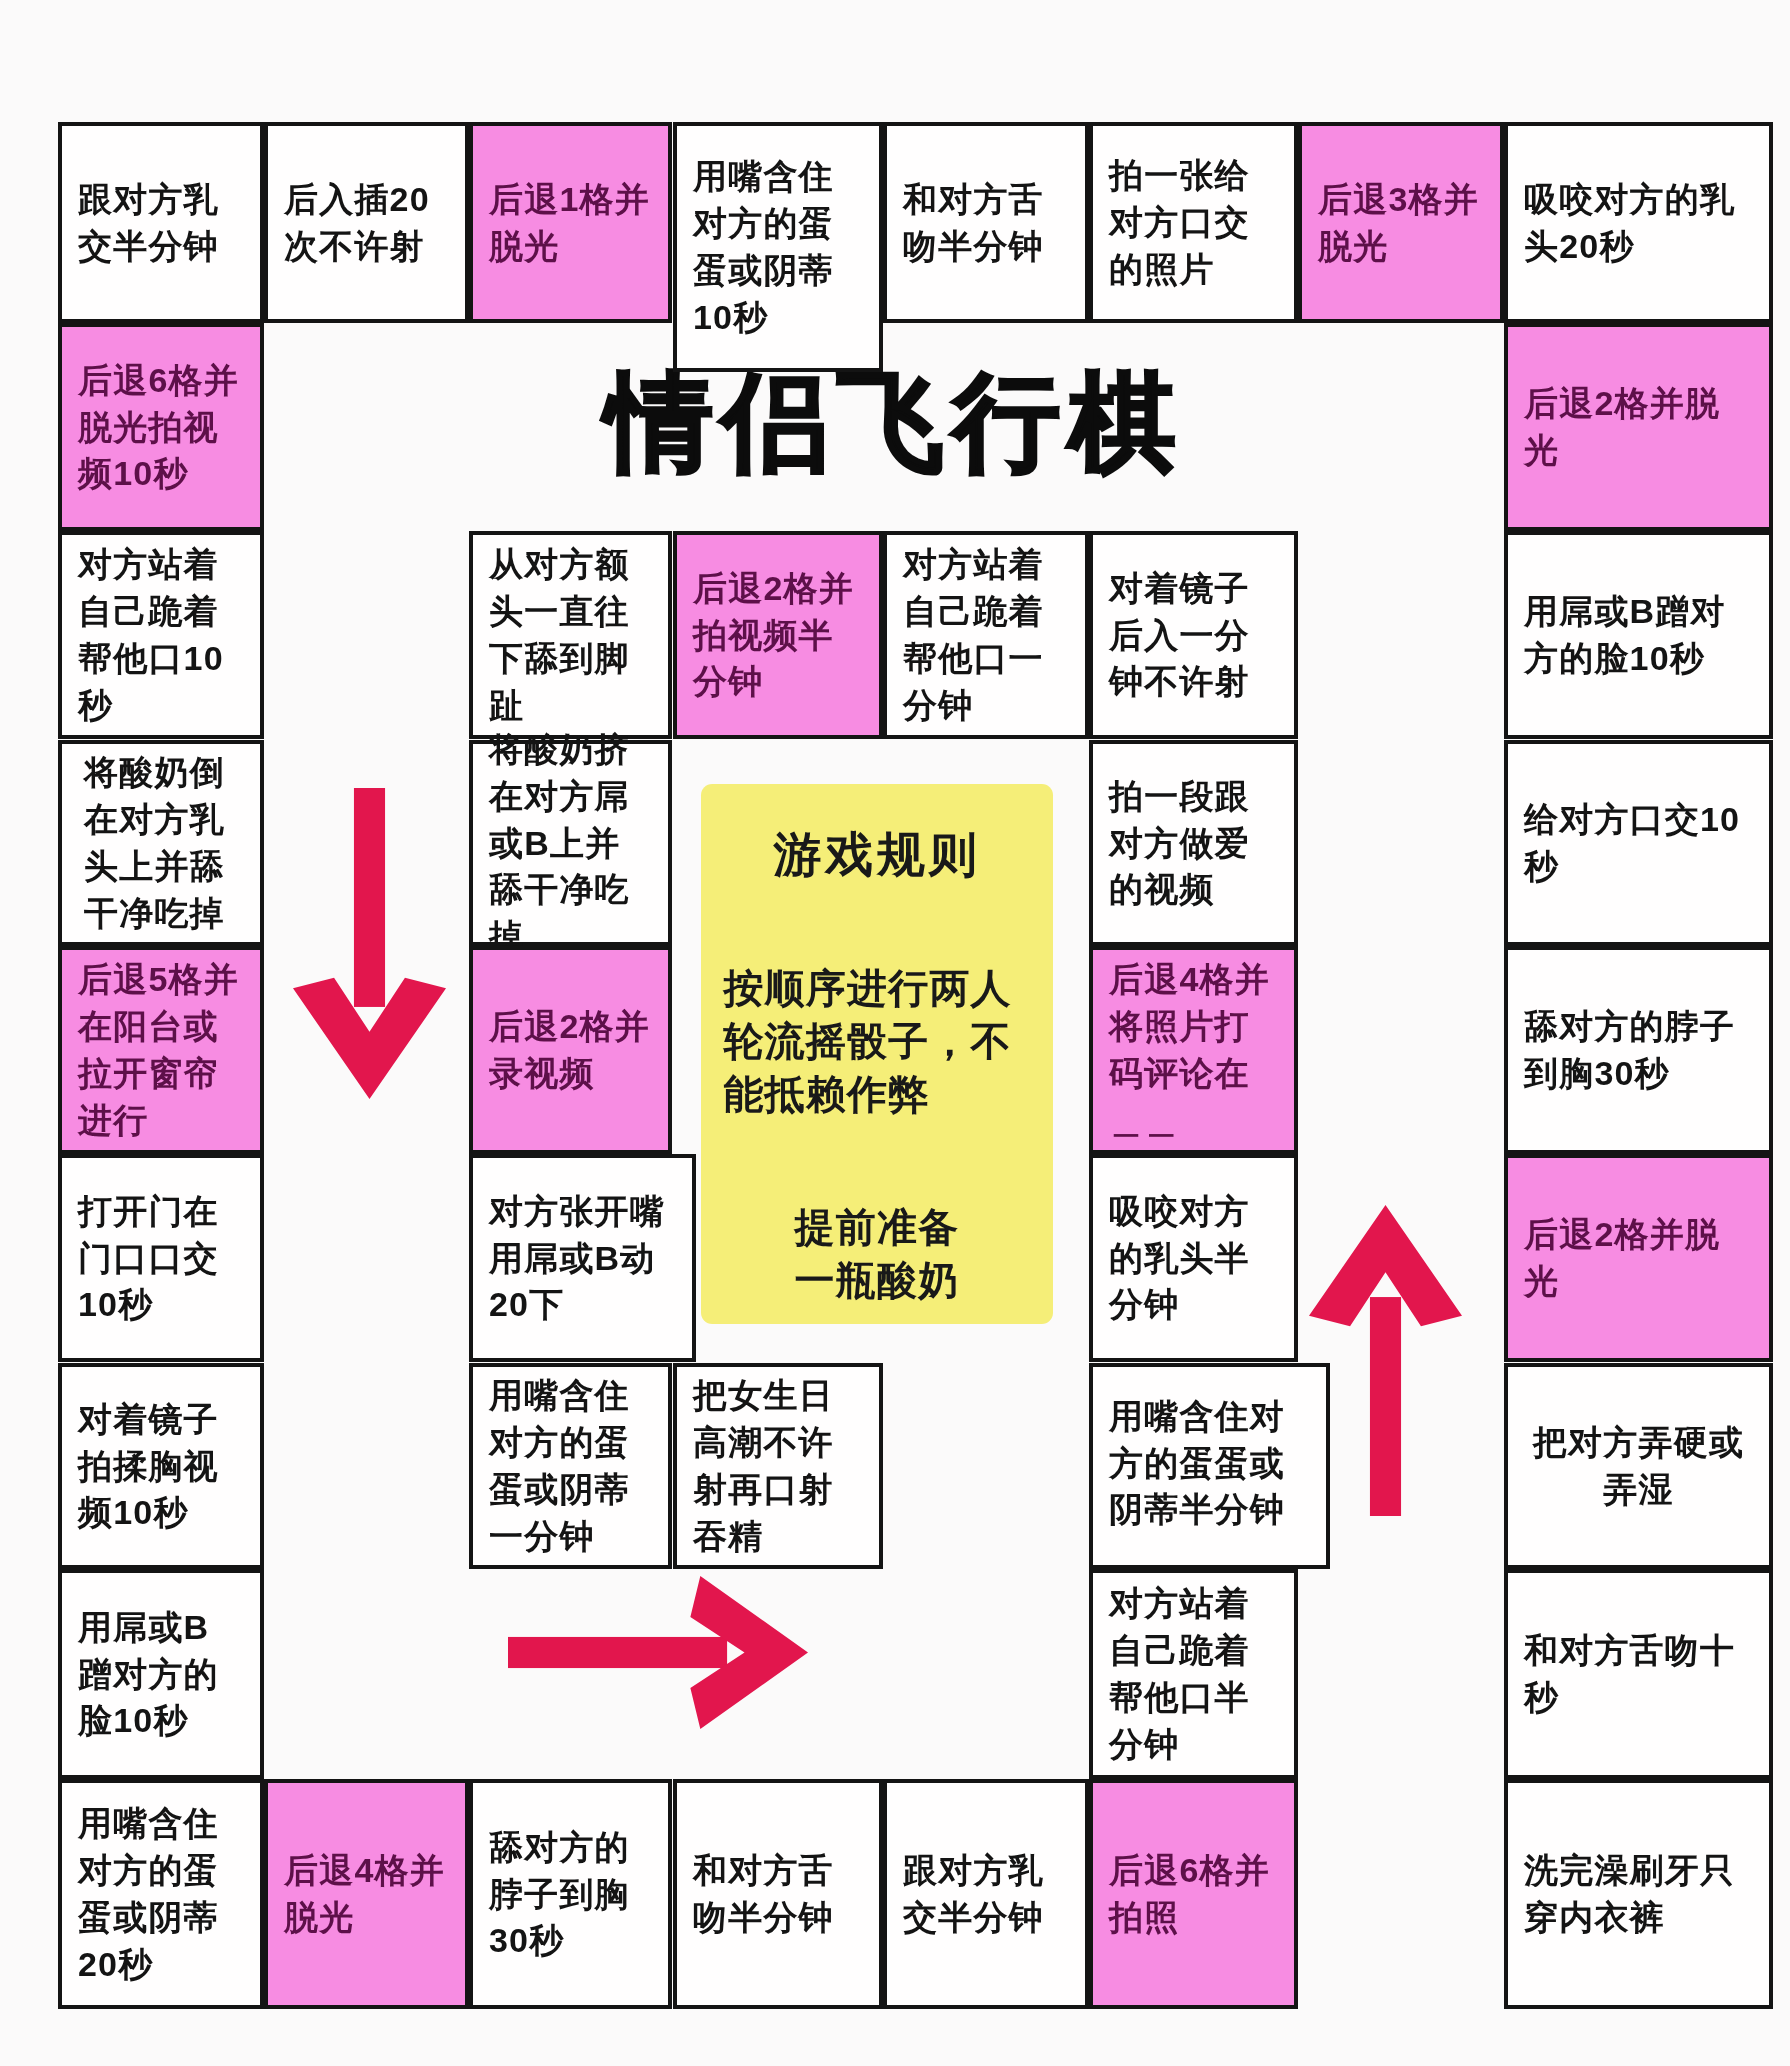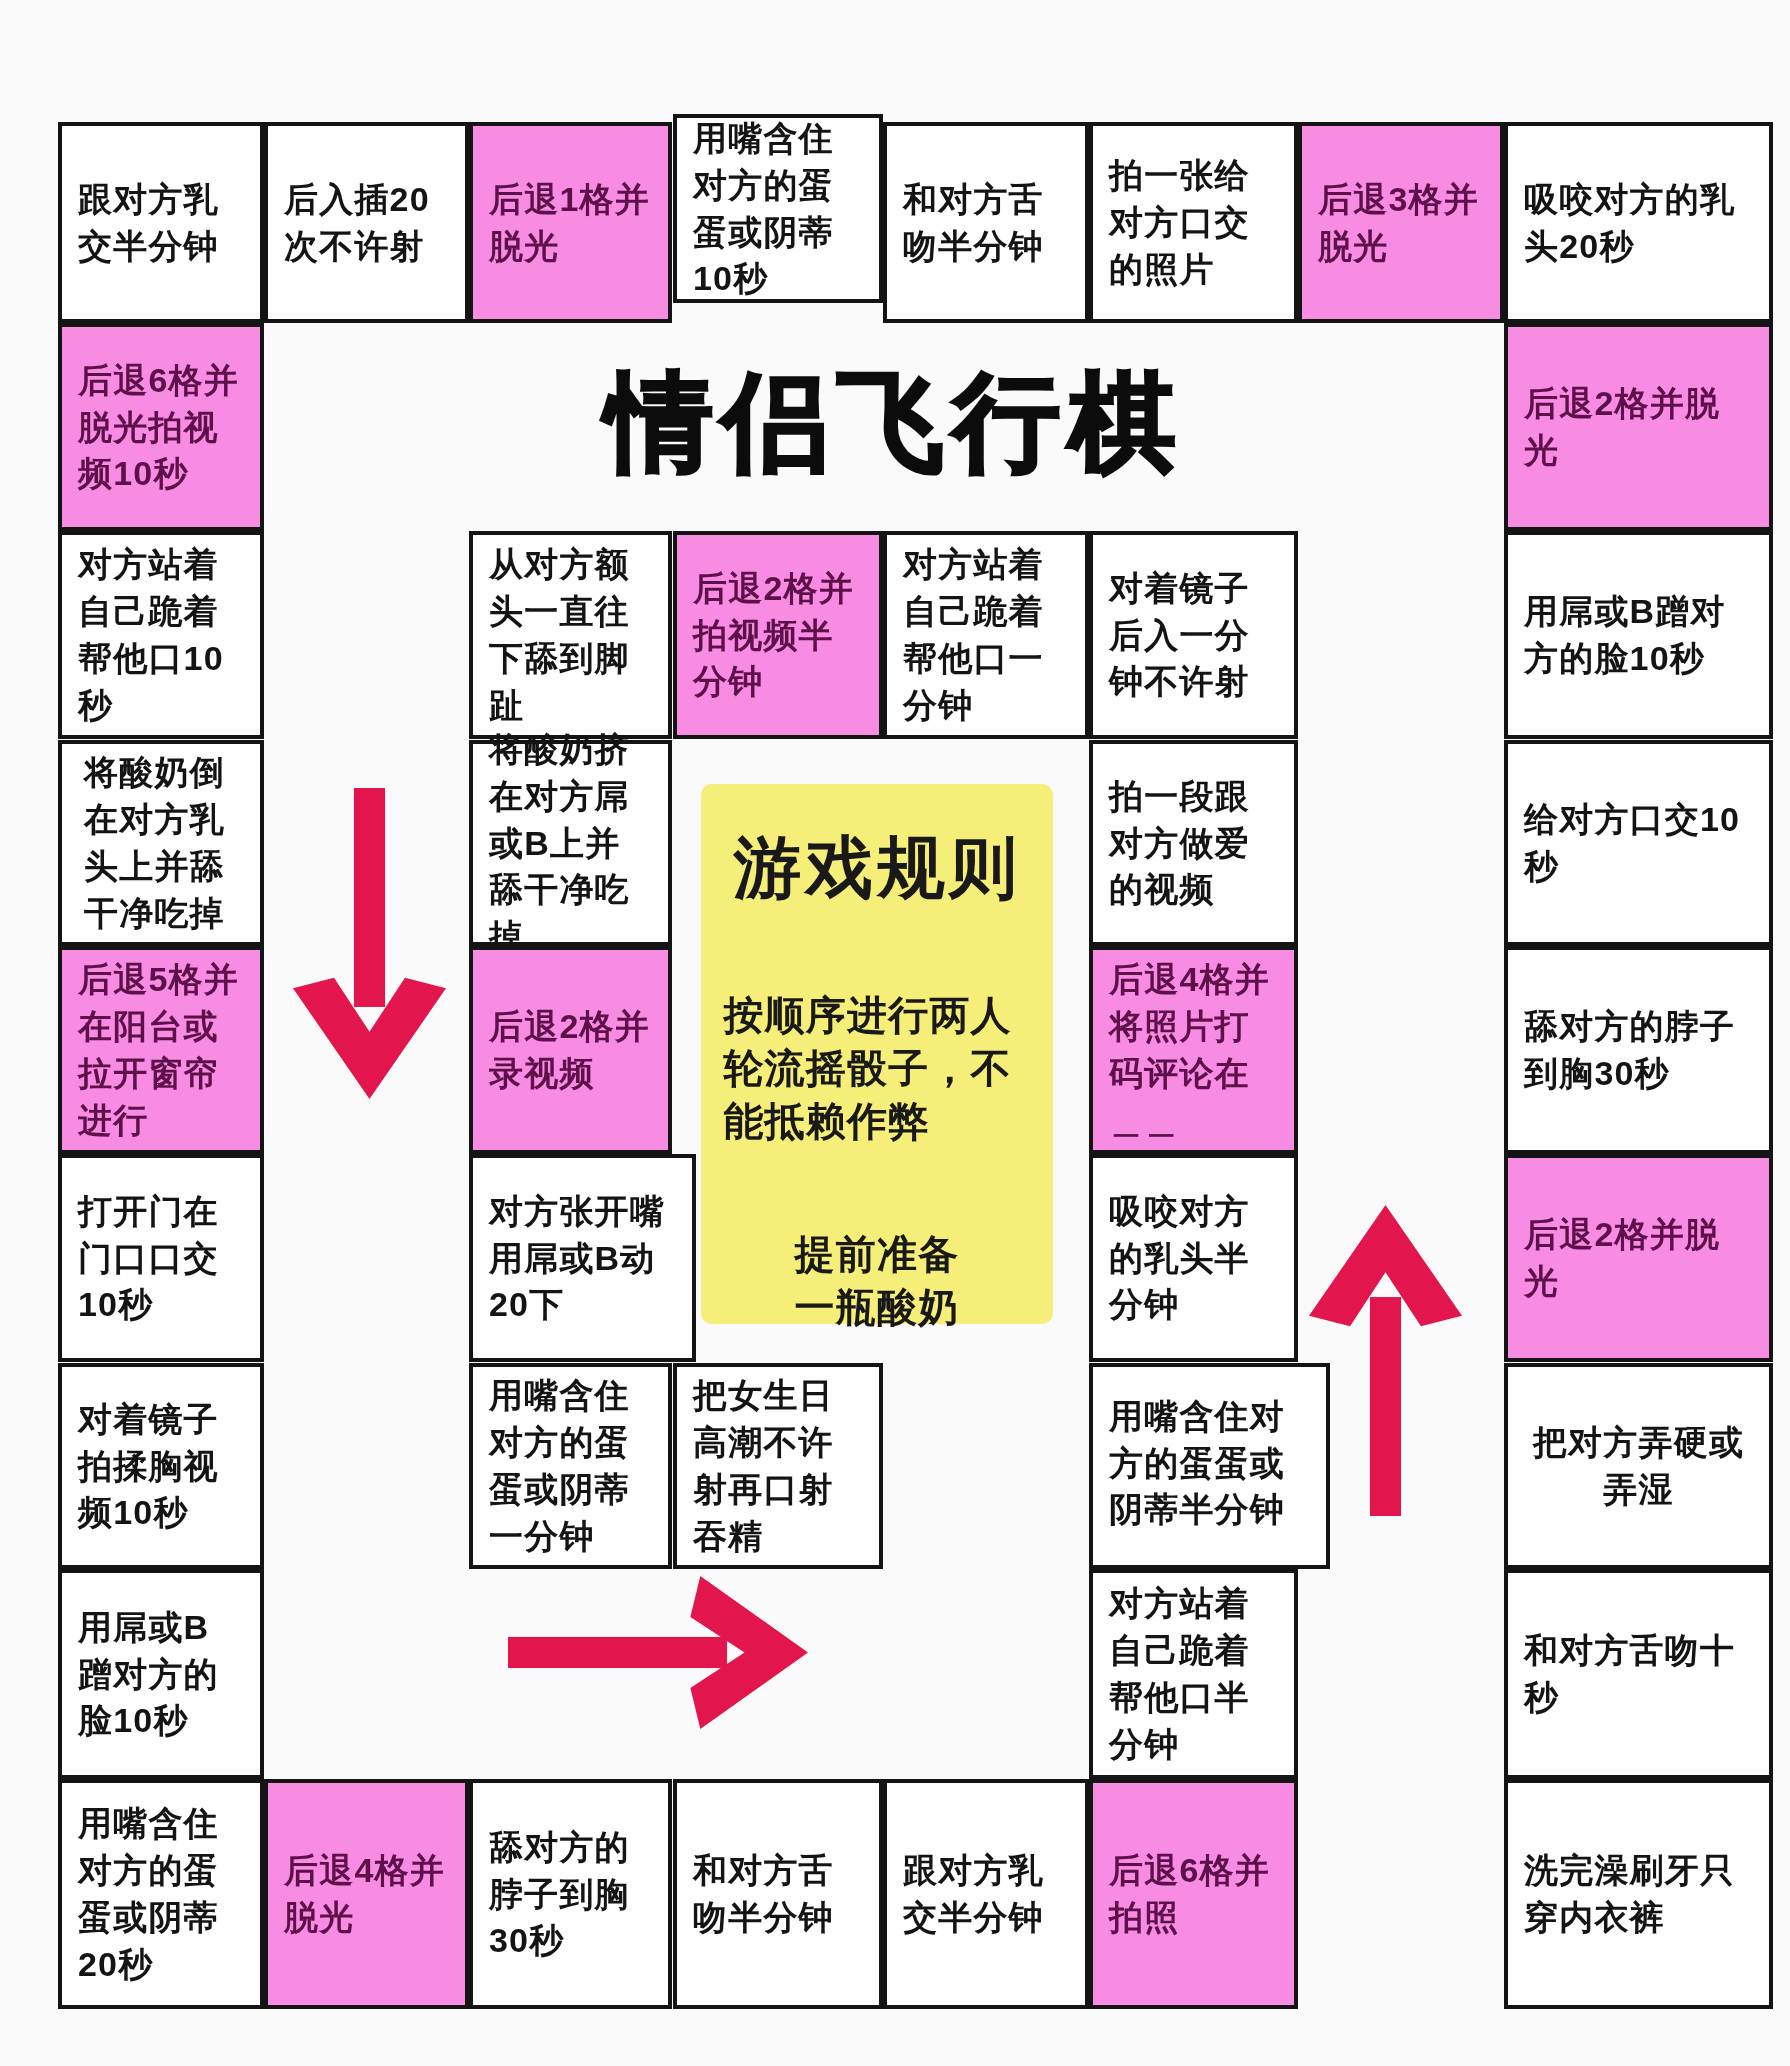--- a/index.html
+++ b/index.html
@@ -28,21 +28,21 @@
     text-align:center;color:var(--title-color);
     font-size:107px;font-weight:900;letter-spacing:8.7px;
     -webkit-text-stroke:3.1px var(--title-color);
   }
   #rules-box{
     position:absolute;left:701px;top:784px;width:352px;height:540px;
     background:var(--rules-bg);border-radius:11.2px;
     display:flex;flex-direction:column;align-items:center;
     padding:39px 22.4px 25px 22.4px;color:#191919;
   }
-  #rules-heading{font-size:68px;font-weight:900;letter-spacing:3.7px;}
+  #rules-heading{font-size:48px;font-weight:900;letter-spacing:3.7px;}
   #rules-body{
     margin-top:75px;font-size:40px;font-weight:900;
     line-height:1.32;text-align:left;letter-spacing:1.2px;
   }
   #rules-note{
     margin-top:81px;font-size:40px;font-weight:900;
     line-height:1.32;text-align:center;white-space:pre-line;letter-spacing:1.2px;
   }
   .arrow-svg{position:absolute;}
   .arrow-svg path,.arrow-svg rect{fill:var(--arrow);}
@@ -61,21 +61,21 @@
 
   <div class="cell" style="left: 58px; top: 122px; width: 206px; height: 201px;">
         <span>跟对方乳交半分钟</span>
       </div>
       <div class="cell" style="left: 264px; top: 122px; width: 205px; height: 201px;">
         <span>后入插20次不许射</span>
       </div>
       <div class="cell pink" style="left: 469px; top: 122px; width: 203px; height: 201px;">
         <span>后退1格并脱光</span>
       </div>
-      <div class="cell" style="left: 673px; top: 114px; width: 210px; height: 189px;">
+      <div class="cell" style="left: 673px; top: 122px; width: 210px; height: 250px;">
         <span>用嘴含住对方的蛋蛋或阴蒂10秒</span>
       </div>
       <div class="cell" style="left: 883px; top: 122px; width: 206px; height: 201px;">
         <span>和对方舌吻半分钟</span>
       </div>
       <div class="cell" style="left: 1089px; top: 122px; width: 209px; height: 201px;">
         <span>拍一张给对方口交的照片</span>
       </div>
       <div class="cell pink" style="left: 1298px; top: 122px; width: 206px; height: 201px;">
         <span>后退3格并脱光</span>

